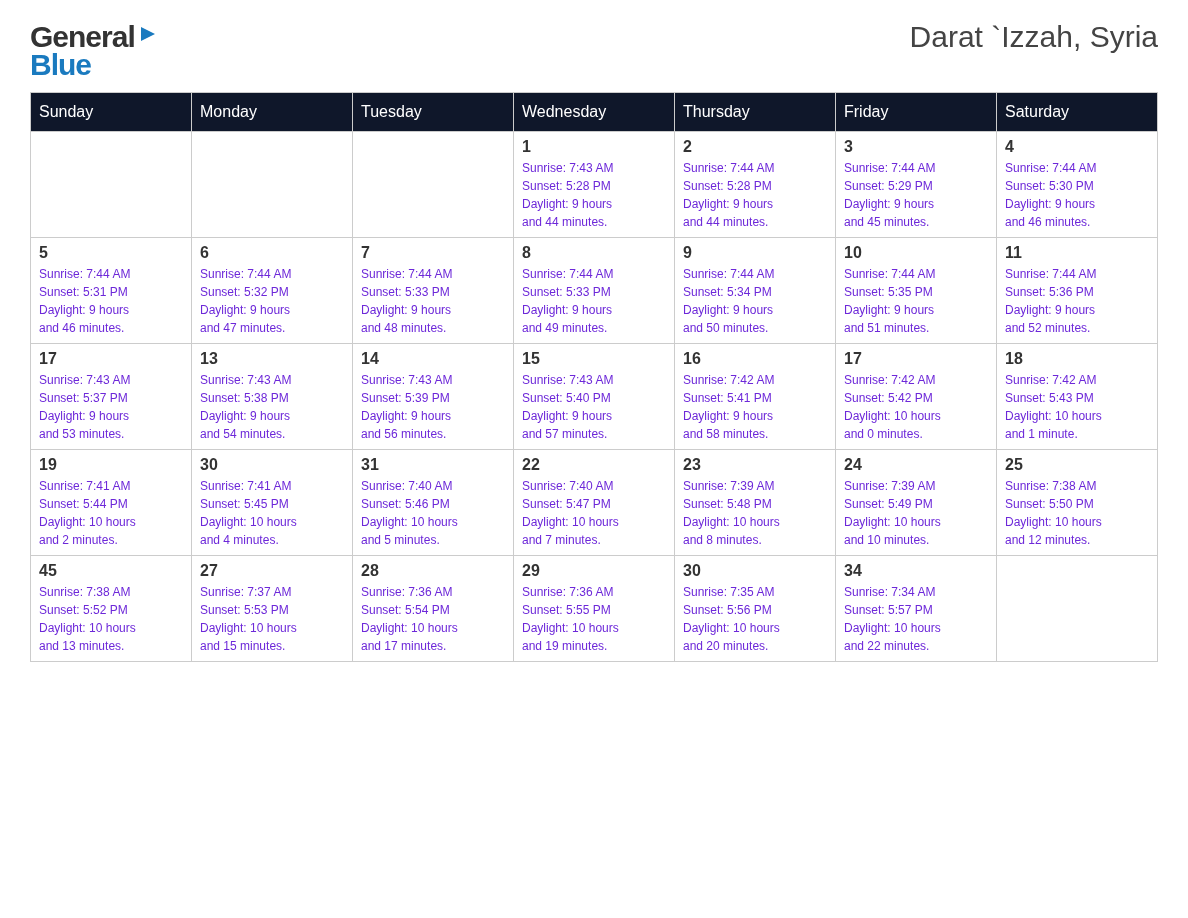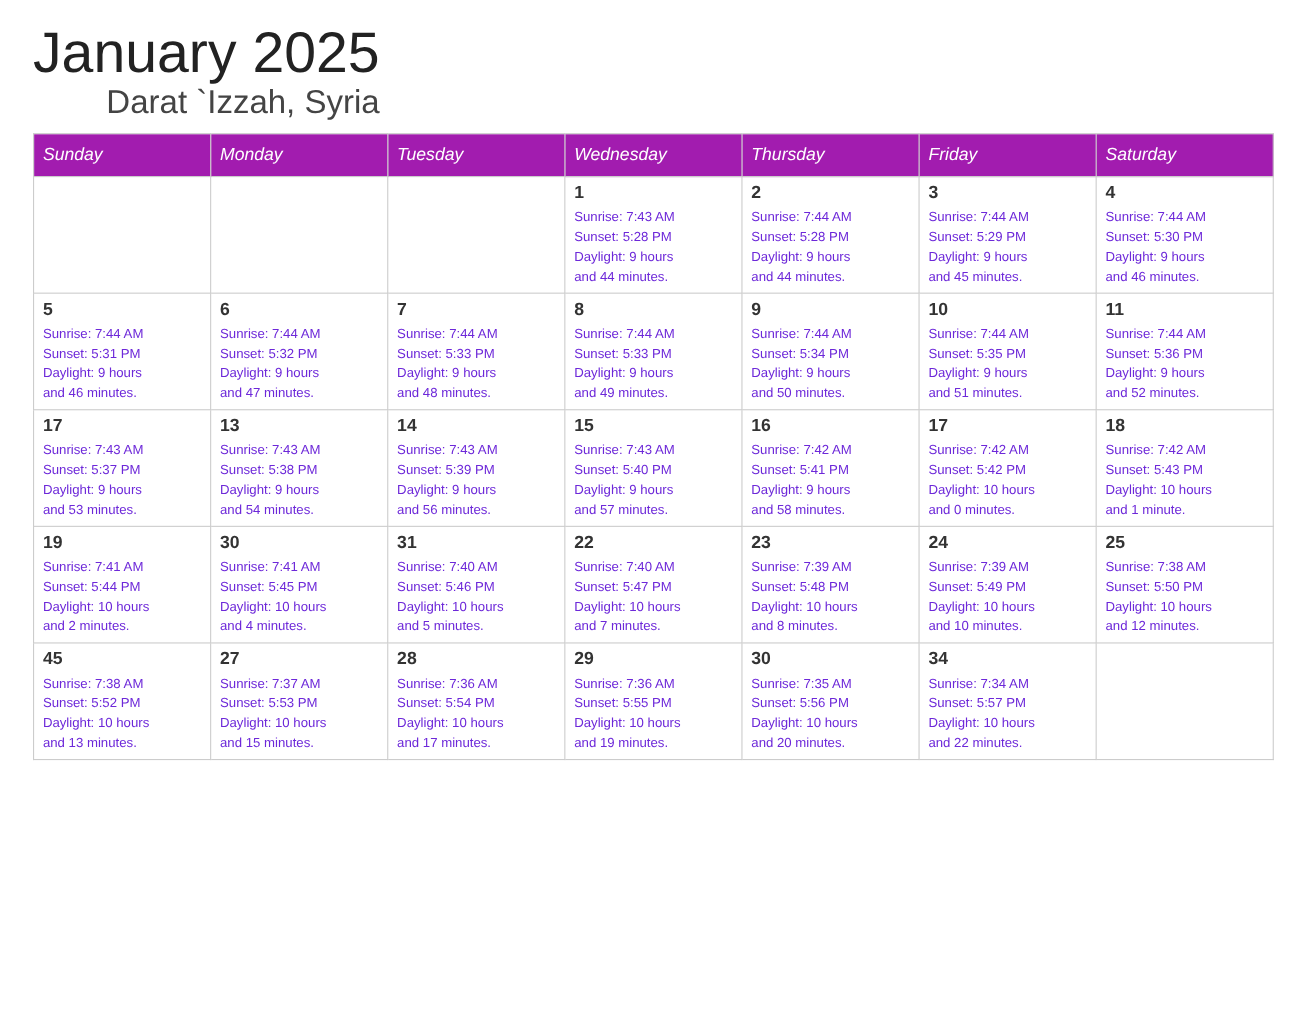--- a/index.html
+++ b/index.html
@@ -29,28 +29,27 @@
       font-size: 30px;
       font-weight: normal;
       color: #444;
     }
     .calendar {
       width: 100%;
       border-collapse: collapse;
       margin-top: 10px;
     }
     .calendar th {
-      background-color: #a21caf;
+      background-color: #0f172a;
       color: #fff;
       font-size: 16px;
       font-weight: normal;
       padding: 10px 8px;
       text-align: left;
       border: 1px solid #ccc;
-      font-style: italic;
     }
     .calendar td {
       vertical-align: top;
       border: 1px solid #ccc;
       padding: 6px 8px;
       width: 14.28%;
       min-height: 110px;
       font-size: 12.5px;
       color: #333;
     }
@@ -94,22 +93,32 @@
       font-weight: bold;
       color: #1a7abf;
       margin-top: -6px;
       letter-spacing: -1px;
     }
   </style>
 </head>
 <body>
 
 <div class="header-row">
+  <div class="logo-wrapper">
+    <div class="logo-line1">
+      <span class="logo-text-general">General</span>
+      <span class="logo-arrow">
+        <svg width="22" height="22" viewBox="0 0 22 22">
+          <polygon points="4,4 18,11 4,18" fill="#1a7abf"></polygon>
+        </svg>
+      </span>
+    </div>
+    <div class="logo-line2">Blue</div>
+  </div>
   <div class="title-block">
-    <h1>January 2025</h1>
     <h2>Darat `Izzah, Syria</h2>
   </div>
 </div>
 
 <table class="calendar">
   <thead>
     <tr>
     <th>Sunday</th>
         <th>Monday</th>
         <th>Tuesday</th>

